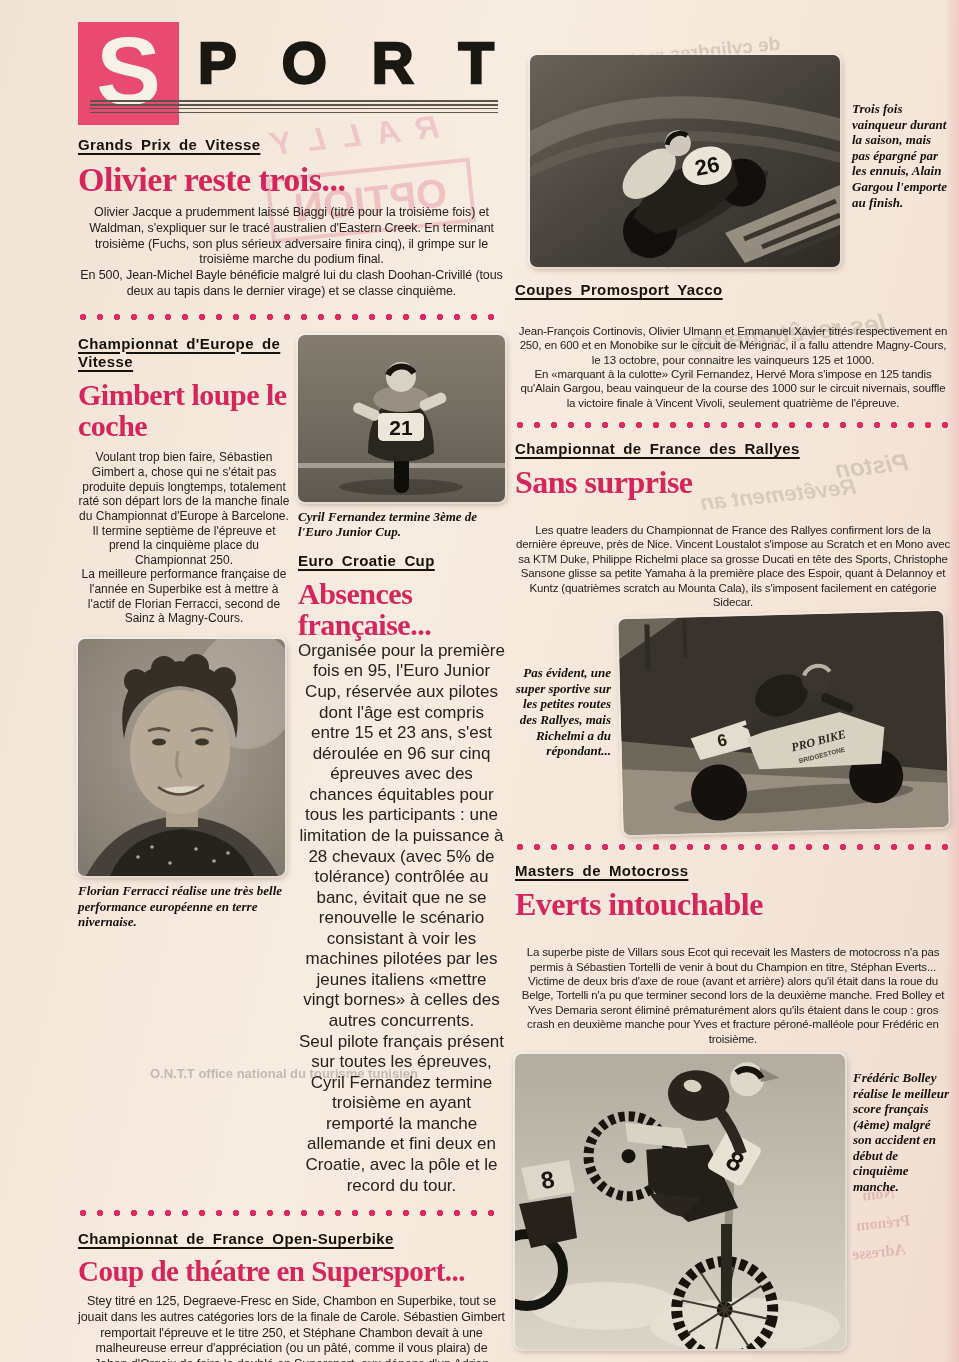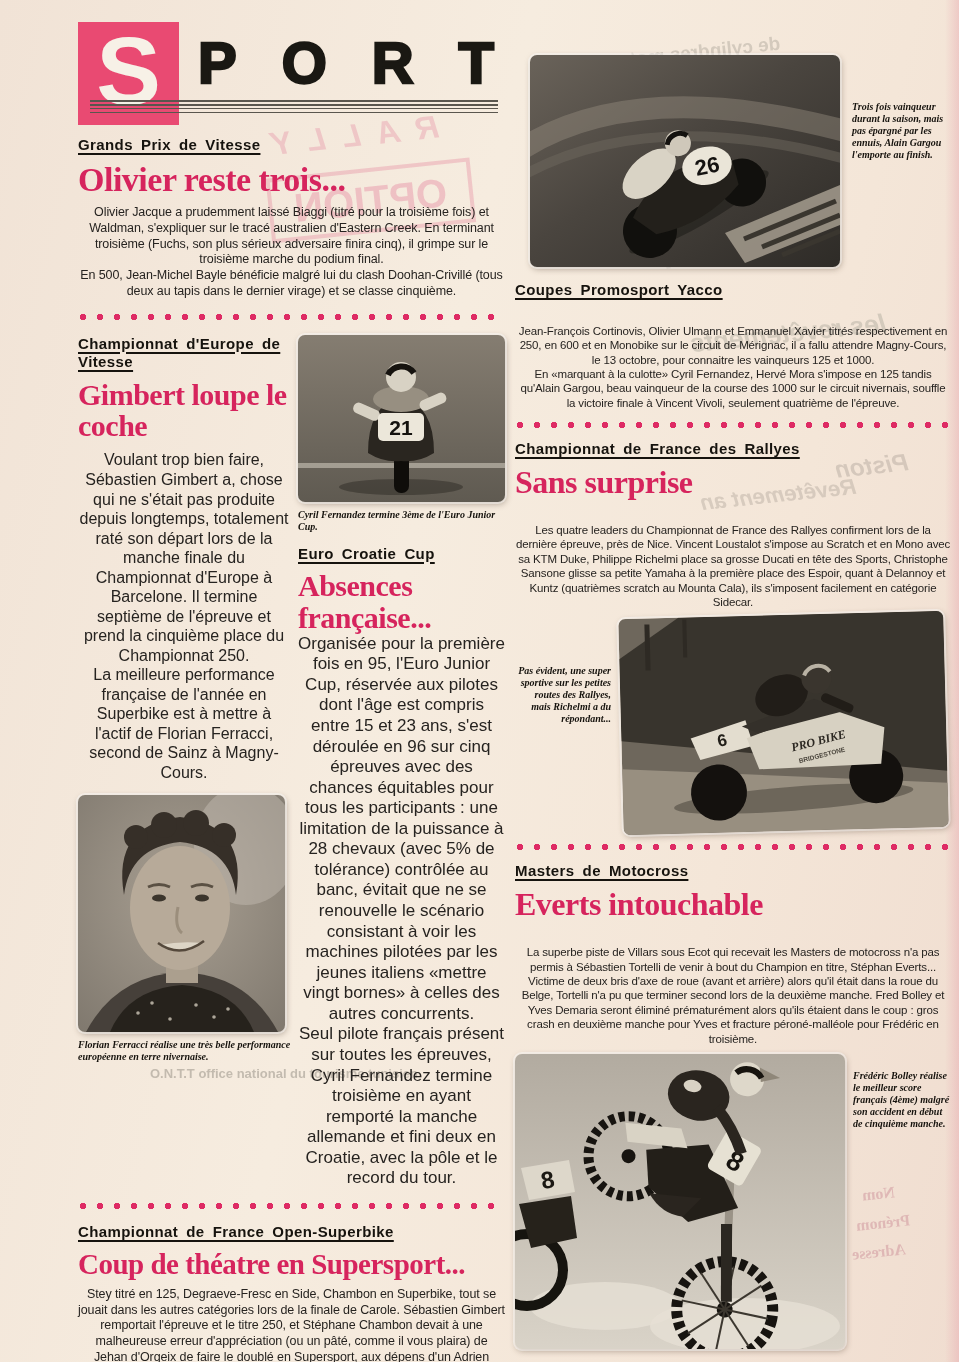--- a/index.html
+++ b/index.html
@@ -21,24 +21,24 @@
     background:repeating-linear-gradient(to bottom,#5a564e 0 1.6px,rgba(0,0,0,0) 1.6px 3.9px);}
   
   .kicker{font-weight:bold;font-size:15px;line-height:1.25;letter-spacing:.4px;word-spacing:3.5px;color:#16130e;
     text-decoration:underline;text-decoration-thickness:2px;text-underline-offset:3px;}
   .headline{font-family:"Liberation Serif",serif;font-weight:bold;color:#d6245d;
     line-height:1.04;letter-spacing:-.5px;margin-top:7px;}
   .h34{font-size:34px}.h32{font-size:32px}.h30{font-size:30px}.h29{font-size:29px}
   .body{white-space:pre-line;color:#262320;text-align:center;}
   .body-wide{font-size:12.5px;line-height:1.26;letter-spacing:-.1px;margin-top:8px;}
   .body-wide-r{font-size:11.5px;line-height:1.25;letter-spacing:-.15px;margin-top:24px;}
-  .body-narrow{font-size:16px;line-height:1.22;margin-top:9px;}
+  .body-narrow{font-size:12px;line-height:1.22;margin-top:9px;}
   .body-narrow-sm{font-size:17px;line-height:1.21;margin-top:1px;}
   .caption{font-family:"Liberation Serif",serif;font-style:italic;font-weight:bold;
-    font-size:10px;line-height:1.2;color:#15120d;}
+    font-size:13px;line-height:1.2;color:#15120d;}
   .dots{height:10px;margin-top:12px;background-repeat:repeat-x;background-size:17px 10px;
     background-image:radial-gradient(circle 3.4px at 5px 5px,#de2b64 97%,rgba(0,0,0,0) 100%);}
   .row{display:flex;align-items:flex-start;}
   .photo{position:relative;overflow:hidden;border-radius:7px;flex:none;
     box-shadow:0 0 0 2px rgba(255,255,255,.45),1px 2px 6px rgba(70,50,35,.4);}
   .photo svg{display:block;width:100%;height:100%;}
   
   #col-left{position:absolute;left:78px;top:136px;width:427px;z-index:2;}
   #col-right{position:absolute;left:515px;top:55px;width:436px;z-index:2;}
   .pagenum{margin-top:10px;font-size:15px;color:#35312b;}

